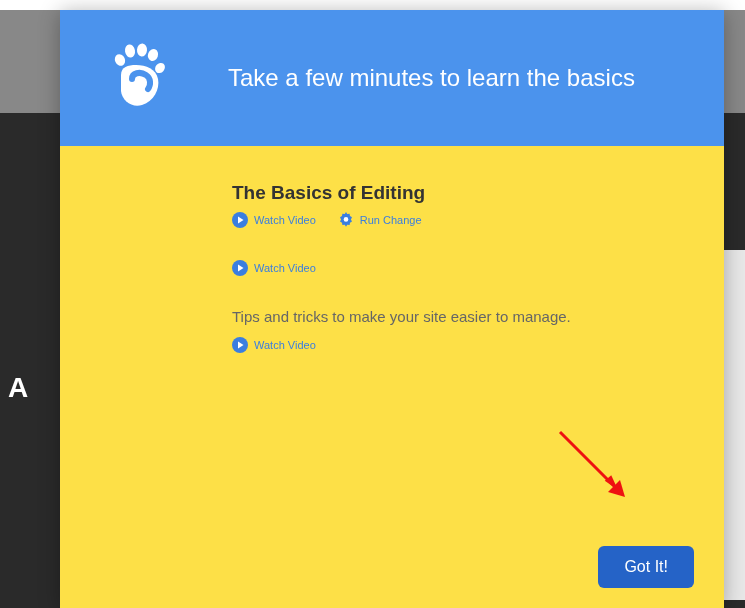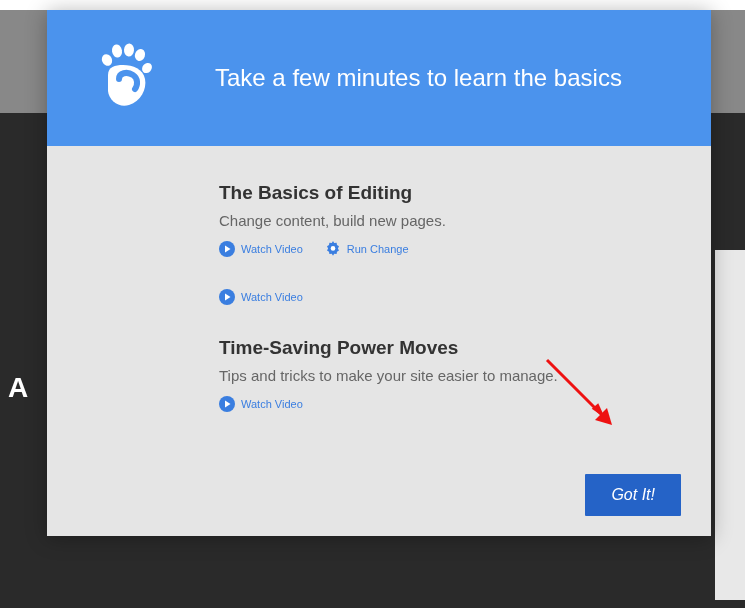--- a/index.html
+++ b/index.html
@@ -27,24 +27,24 @@
       position: absolute;
       right: 0;
       top: 250px;
       width: 30px;
       height: 350px;
       background: #e8e8e8;
     }
     .modal {
       position: absolute;
       top: 10px;
-      left: 47px;
+      left: 60px;
       width: 664px;
-      height: 526px;
-      background: #e5e5e5;
+      height: 598px;
+      background: #fde047;
       box-shadow: 0 2px 20px rgba(0,0,0,0.3);
       display: flex;
       flex-direction: column;
     }
     .modal-header {
       background: #4b93ed;
       height: 136px;
       display: flex;
       align-items: center;
       padding-left: 48px;
@@ -102,22 +102,21 @@
       display: flex;
       justify-content: flex-end;
     }
     .got-it-btn {
       background: #2563c7;
       color: #fff;
       border: none;
       padding: 12px 26px;
       font-size: 16px;
       cursor: pointer;
-      border-radius: 1px;
-      font-style: italic;
+      border-radius: 6px;
     }
     .arrow {
       position: absolute;
       bottom: 34px;
       right: 84px;
       pointer-events: none;
     }
     .letter-a {
       position: absolute;
       left: 8px;
@@ -149,21 +148,20 @@
         <path d="M 24 36 C 24 30 32 28 38 32 C 43 35 43 42 40 46" stroke="#4b93ed" stroke-width="6" fill="none" stroke-linecap="round"></path>
       </svg>
     </div>
     <h2 class="modal-title">Take a few minutes to learn the basics</h2>
   </div>
 
   <div class="modal-body">
 
     <div class="section">
       <h3 class="section-title">The Basics of Editing</h3>
-      <p class="section-desc">Change content, build new pages.</p>
       <div class="section-links">
         <a class="link">
           <span class="link-icon">
             <svg width="16" height="16" viewBox="0 0 16 16">
                 <circle cx="8" cy="8" r="8" fill="#3a7ee0"></circle>
                 <path d="M6 4.5 L11.5 8 L6 11.5 Z" fill="#fff"></path>
               </svg>
           </span>
           <span>Watch Video</span>
         </a>
@@ -187,21 +185,20 @@
                 <circle cx="8" cy="8" r="8" fill="#3a7ee0"></circle>
                 <path d="M6 4.5 L11.5 8 L6 11.5 Z" fill="#fff"></path>
               </svg>
           </span>
           <span>Watch Video</span>
         </a>
       </div>
     </div>
 
     <div class="section">
-      <h3 class="section-title">Time-Saving Power Moves</h3>
       <p class="section-desc">Tips and tricks to make your site easier to manage.</p>
       <div class="section-links">
         <a class="link">
           <span class="link-icon">
             <svg width="16" height="16" viewBox="0 0 16 16">
                 <circle cx="8" cy="8" r="8" fill="#3a7ee0"></circle>
                 <path d="M6 4.5 L11.5 8 L6 11.5 Z" fill="#fff"></path>
               </svg>
           </span>
           <span>Watch Video</span>

